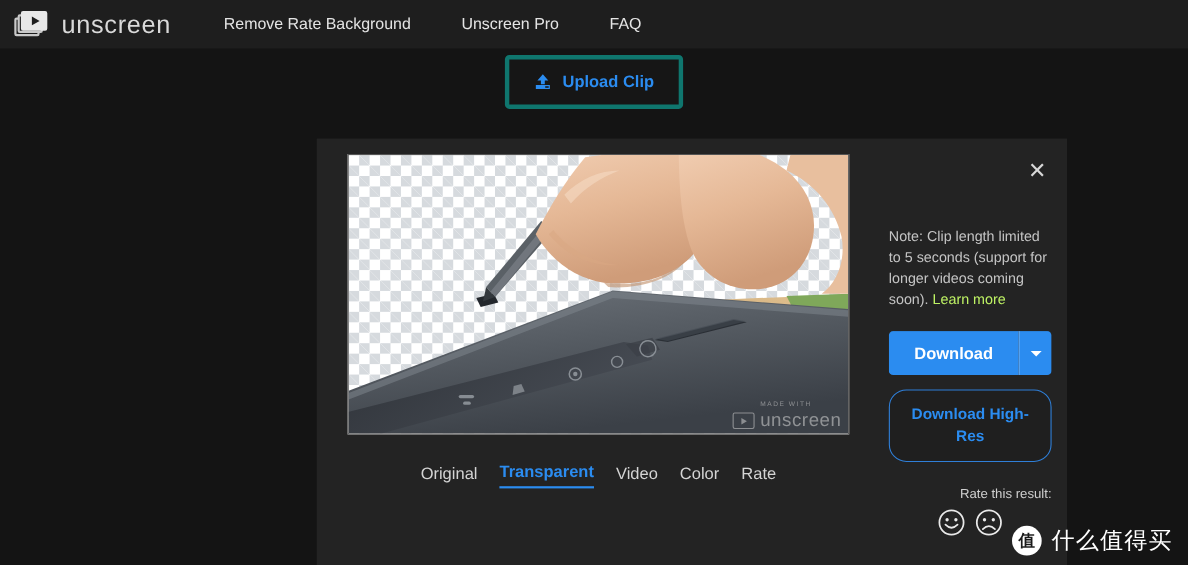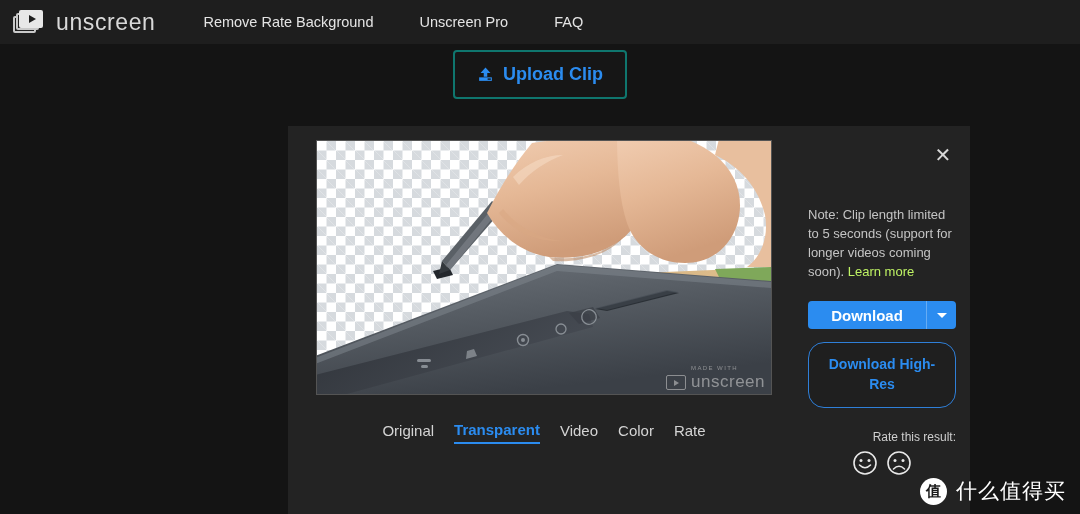--- a/index.html
+++ b/index.html
@@ -49,25 +49,25 @@
     font-size: 14.5px; color: #e4e4e4; cursor: pointer;
     white-space: nowrap;
   }
 
   
   .top-actions {
     position: absolute; left: 0; top: 50px; width: 1080px;
     display: flex; justify-content: center; gap: 13px;
   }
   .btn-outline-blue {
-    border: 2px solid #0f766e;
+    border: 4px solid #0f766e;
     border-radius: 4px;
     background: #161616;
     color: #2b8cf0;
-    font-size: 18px; font-weight: bold;
+    font-size: 15px; font-weight: bold;
     padding: 12px 22px;
     display: flex; align-items: center; justify-content: center; gap: 9px;
     cursor: pointer;
     line-height: 1.15;
   }
   .upload-icon { width: 17px; height: 17px; display: block; }
 
   
   .panel {
     position: absolute;
@@ -145,21 +145,21 @@
     position: absolute; left: 520px; top: 80px; width: 148px;
   }
   .note {
     font-size: 13px; color: #c4c4c4; line-height: 1.45;
   }
   .note a { color: #bef264; text-decoration: none; cursor: pointer; }
 
   .download-split {
     display: flex; margin-top: 20px;
     border-radius: 4px; overflow: hidden;
-    height: 28px;
+    height: 40px;
   }
   .download-main {
     flex: 1; background: #2b8cf0; color: #ffffff;
     font-size: 15px; font-weight: bold;
     display: flex; align-items: center; justify-content: center;
     cursor: pointer;
   }
   .download-caret {
     width: 30px; background: #2b8cf0; cursor: pointer;
     display: flex; align-items: center; justify-content: center;

